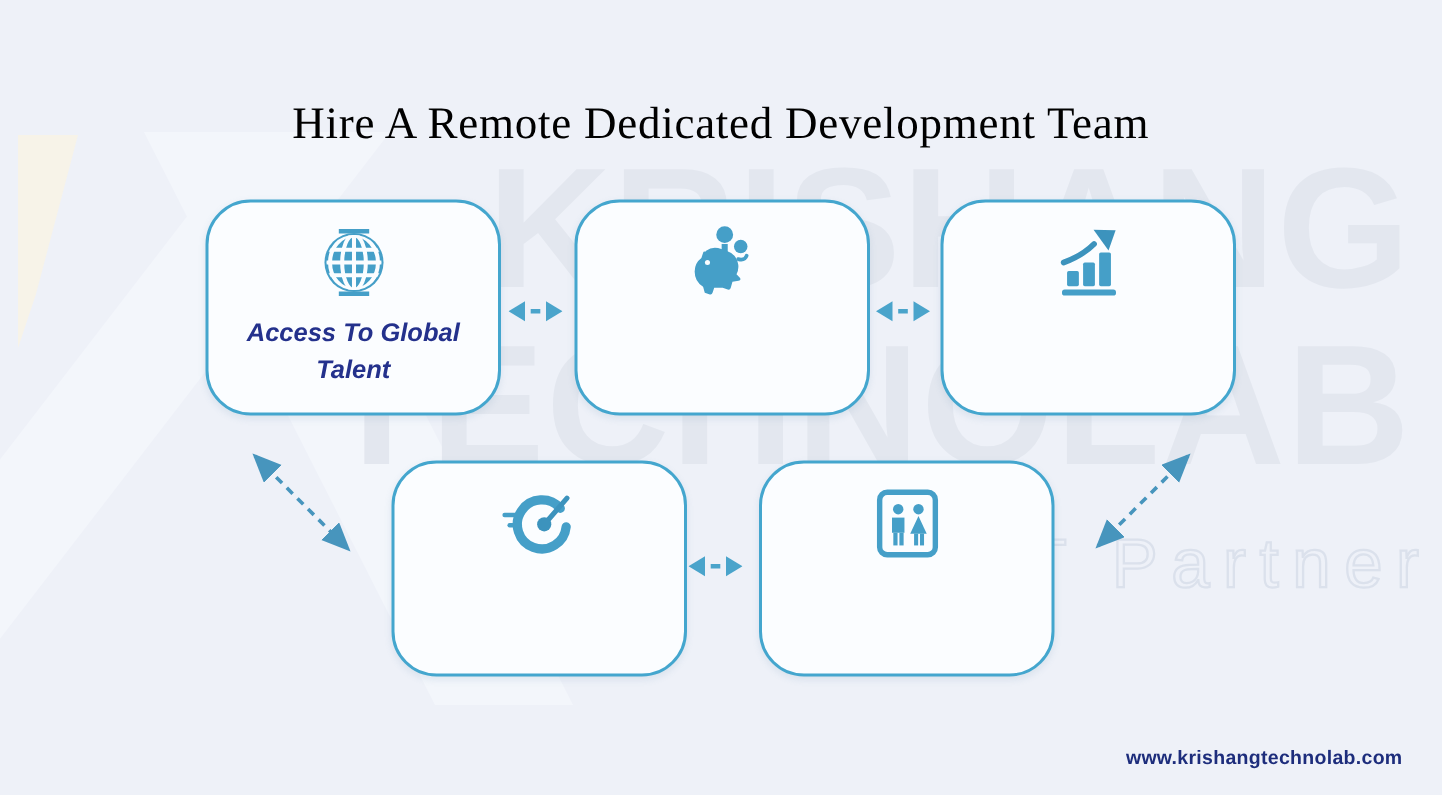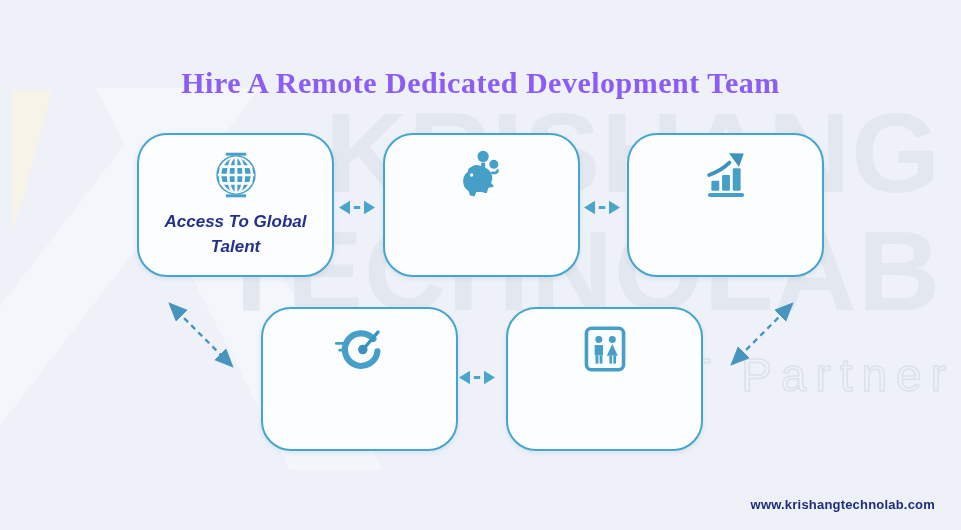--- a/index.html
+++ b/index.html
@@ -15,22 +15,22 @@
     color:#e3e7ef;user-select:none;}
   .wm-row1{top:96px;}
   .wm-row2{top:214px;}
   .wm-row3{
     top:352px;right:6px;font-weight:400;font-size:46px;letter-spacing:9px;
     color:transparent;-webkit-text-stroke:1.5px #dbe1ec;
   }
   
   .title{
     position:absolute;z-index:5;top:46px;left:0;width:100%;
-    text-align:center;font-family:"Liberation Serif", serif;font-weight:700;
-    font-size:30px;letter-spacing:.5px;color:#8b5cf6;
+    text-align:center;font-family:"Liberation Serif", serif;font-weight:400;
+    font-size:30px;letter-spacing:.5px;color:#000000;
   }
   
   .card{
     position:absolute;z-index:3;width:197px;height:144px;box-sizing:border-box;
     background:#fbfdff;border:2px solid #44a6ce;border-radius:30px;
     box-shadow:0 2px 5px rgba(100,140,180,.14);
     display:flex;flex-direction:column;align-items:center;
     padding:13px 16px 0 16px;
   }
   .card .icon{width:54px;height:54px;margin-bottom:7px;flex:0 0 auto;}

